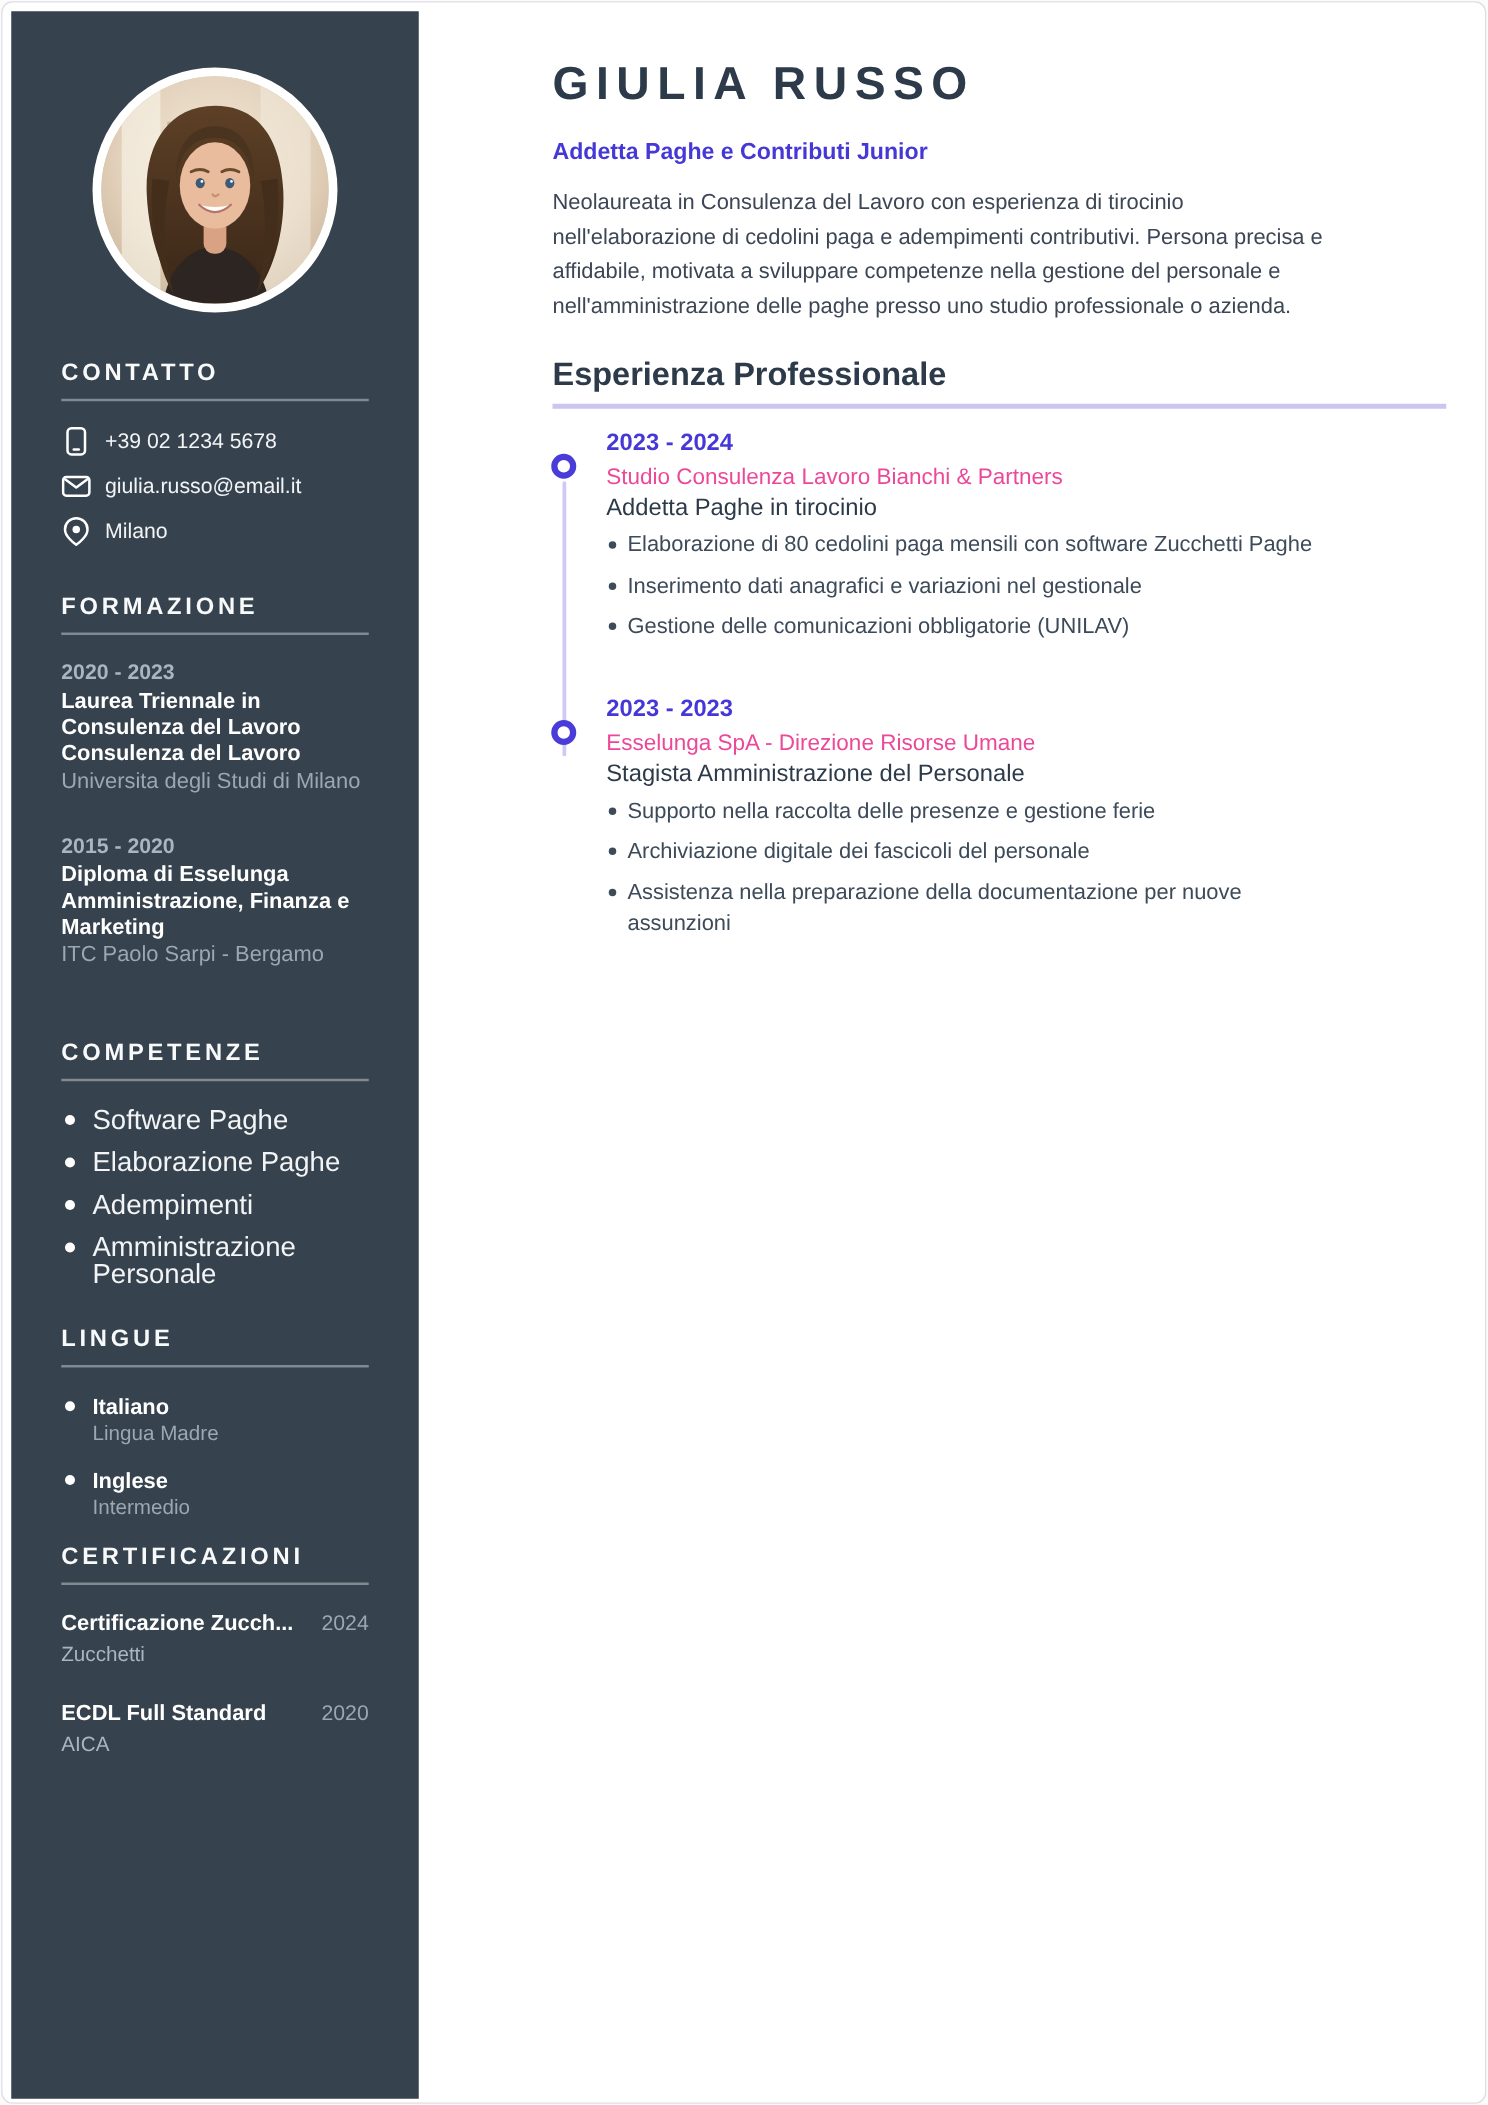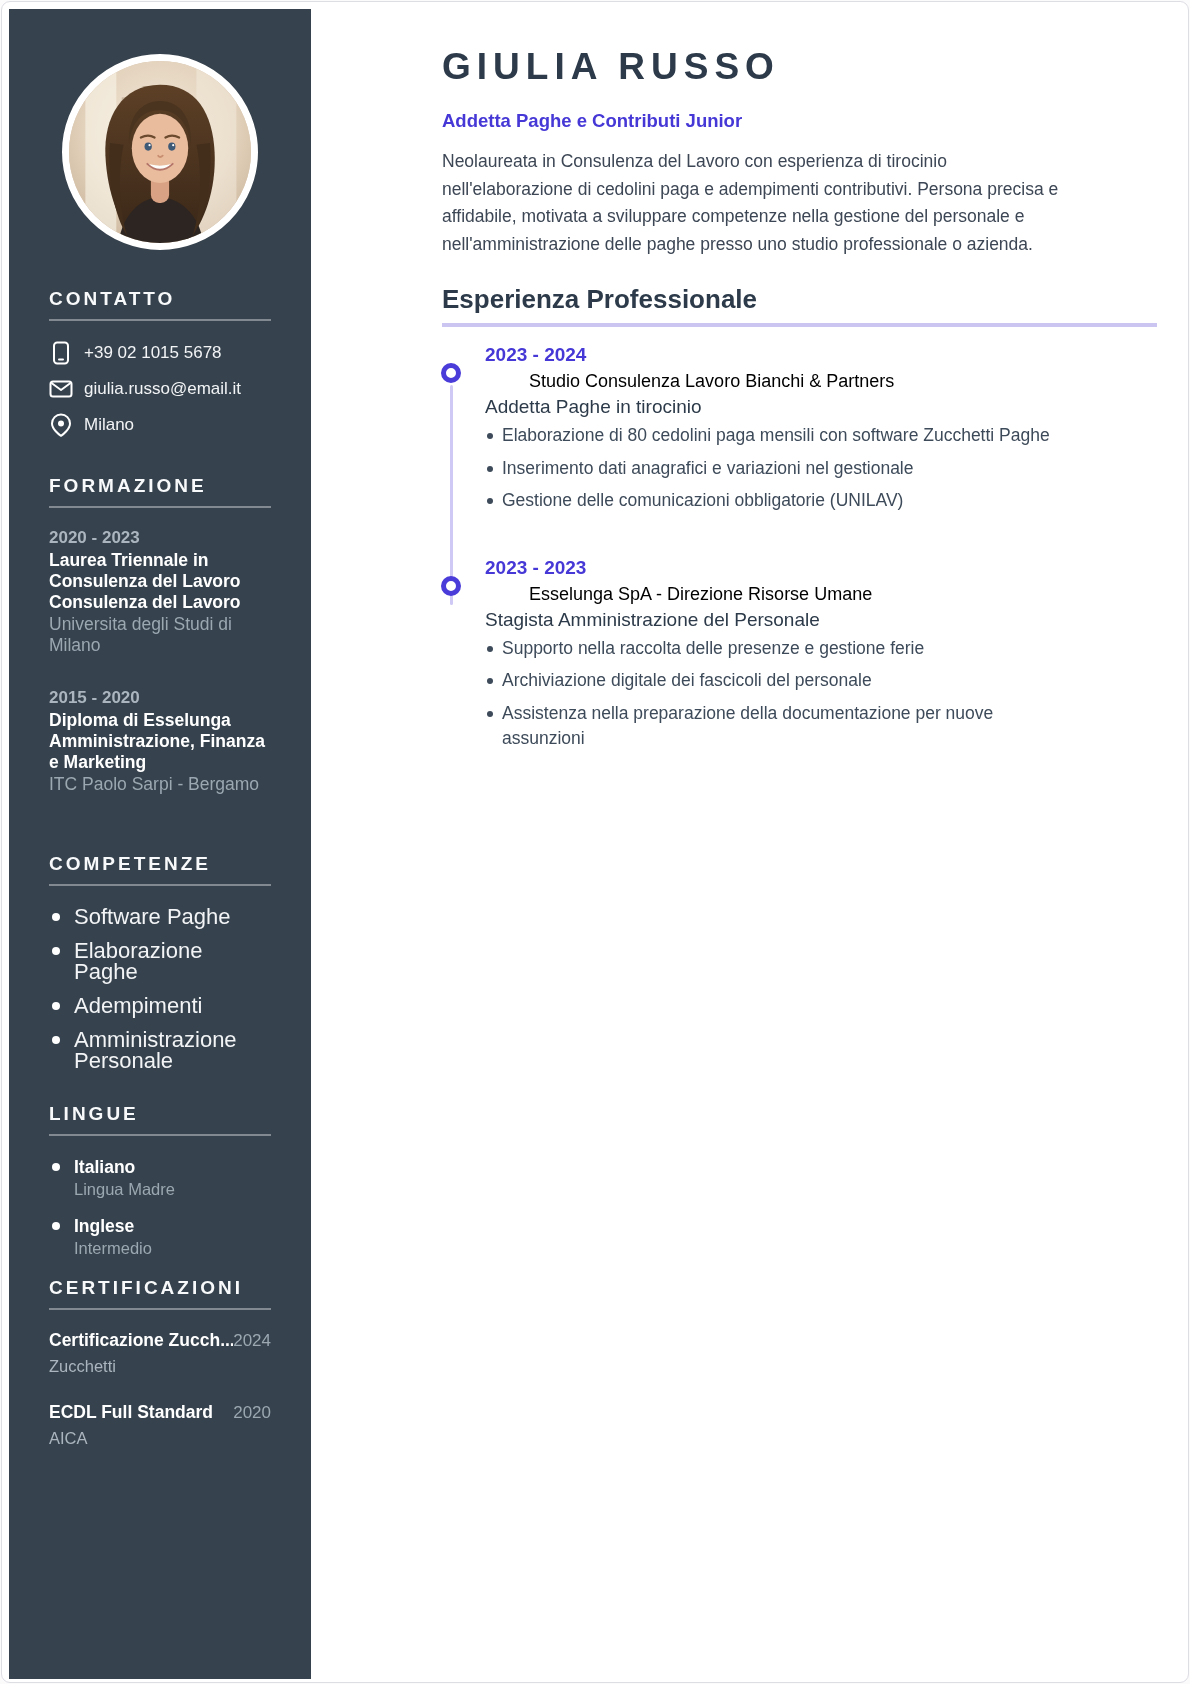--- a/index.html
+++ b/index.html
@@ -7,21 +7,21 @@
     width:1190px;height:1684px;position:relative;background:#fbfbfc;
     font-family:"Liberation Sans","DejaVu Sans",sans-serif;
     -webkit-font-smoothing:antialiased;
   }
   .frame{
     position:absolute;inset:1px;border:1px solid #dddde4;border-radius:9px;
     background:#ffffff;padding:6px;box-sizing:border-box;overflow:hidden;
   }
   
   .sidebar{
-    position:absolute;left:7px;top:7px;width:302px;height:1670px;
+    position:absolute;left:7px;top:7px;width:326px;height:1670px;
     background:#36424d;color:#eef1f4;box-sizing:border-box;
     padding:45px 40px 0 40px;
   }
   .photo-wrap{
     width:182px;height:182px;border-radius:50%;border:7px solid #ffffff;
     margin:0 auto 38px auto;overflow:hidden;background:#d8c6b2;
   }
   .photo-wrap svg{display:block;width:100%;height:100%;}
   .side-section{margin-bottom:0;}
   .side-title{
@@ -75,21 +75,21 @@
   .exp-title{font-size:26px;font-weight:bold;color:#2c3a49;margin:26px 0 0 0;}
   .exp-rule{height:4px;background:#cbc5f2;border:none;margin:8px 0 0 0;width:715px;}
   .timeline{position:relative;margin-top:16px;}
   .tl-connector{position:absolute;width:3px;background:#cfcaf5;left:8px;border-radius:2px;}
   .job{position:relative;padding-left:43px;margin-bottom:42px;}
   .marker{
     position:absolute;left:-1px;width:10px;height:10px;border-radius:50%;
     background:#ffffff;border:5px solid #4a3cd8;top:20px;
   }
   .job-period{font-size:19px;font-weight:bold;color:#4638d6;line-height:24px;}
-  .job-company{font-size:18px;color:#000000;line-height:26px;margin-top:1px;margin-left:44px;}
+  .job-company{font-size:18px;color:#ec4899;line-height:26px;margin-top:1px;}
   .job-role{font-size:19px;font-weight:normal;color:#2c3a49;line-height:26px;}
   .job-bullets{list-style:none;margin:3px 0 0 0;padding:0;max-width:578px;}
   .job-bullets li{
     position:relative;padding-left:17px;font-size:17.5px;color:#3d4a59;
     line-height:25.5px;margin-bottom:7px;
   }
   .job-bullets li::before{
     content:"";position:absolute;left:2px;top:10px;width:6px;height:6px;border-radius:50%;background:#3d4a59;
   }
 </style>
@@ -140,21 +140,21 @@
     <section class="side-section sp-contact">
       <h3 class="side-title">CONTATTO</h3>
       <hr class="side-rule">
       <div class="contact-row">
         <span class="cicon">
           <svg width="20" height="24" viewBox="0 0 20 24">
               <rect x="3" y="1.5" width="14" height="21" rx="3.2" fill="none" stroke="#ffffff" stroke-width="2"></rect>
               <line x1="8" y1="18.5" x2="12" y2="18.5" stroke="#ffffff" stroke-width="2" stroke-linecap="round"></line>
             </svg>
         </span>
-        <span>+39 02 1015 5678</span>
+        <span>+39 02 1234 5678</span>
       </div>
       <div class="contact-row">
         <span class="cicon">
           <svg width="24" height="18" viewBox="0 0 24 18">
               <rect x="1.5" y="1.5" width="21" height="15" rx="2.5" fill="none" stroke="#ffffff" stroke-width="2"></rect>
               <path d="M2.5,3 L12,10 L21.5,3" fill="none" stroke="#ffffff" stroke-width="2" stroke-linejoin="round"></path>
             </svg>
         </span>
         <span>giulia.russo@email.it</span>
       </div>

